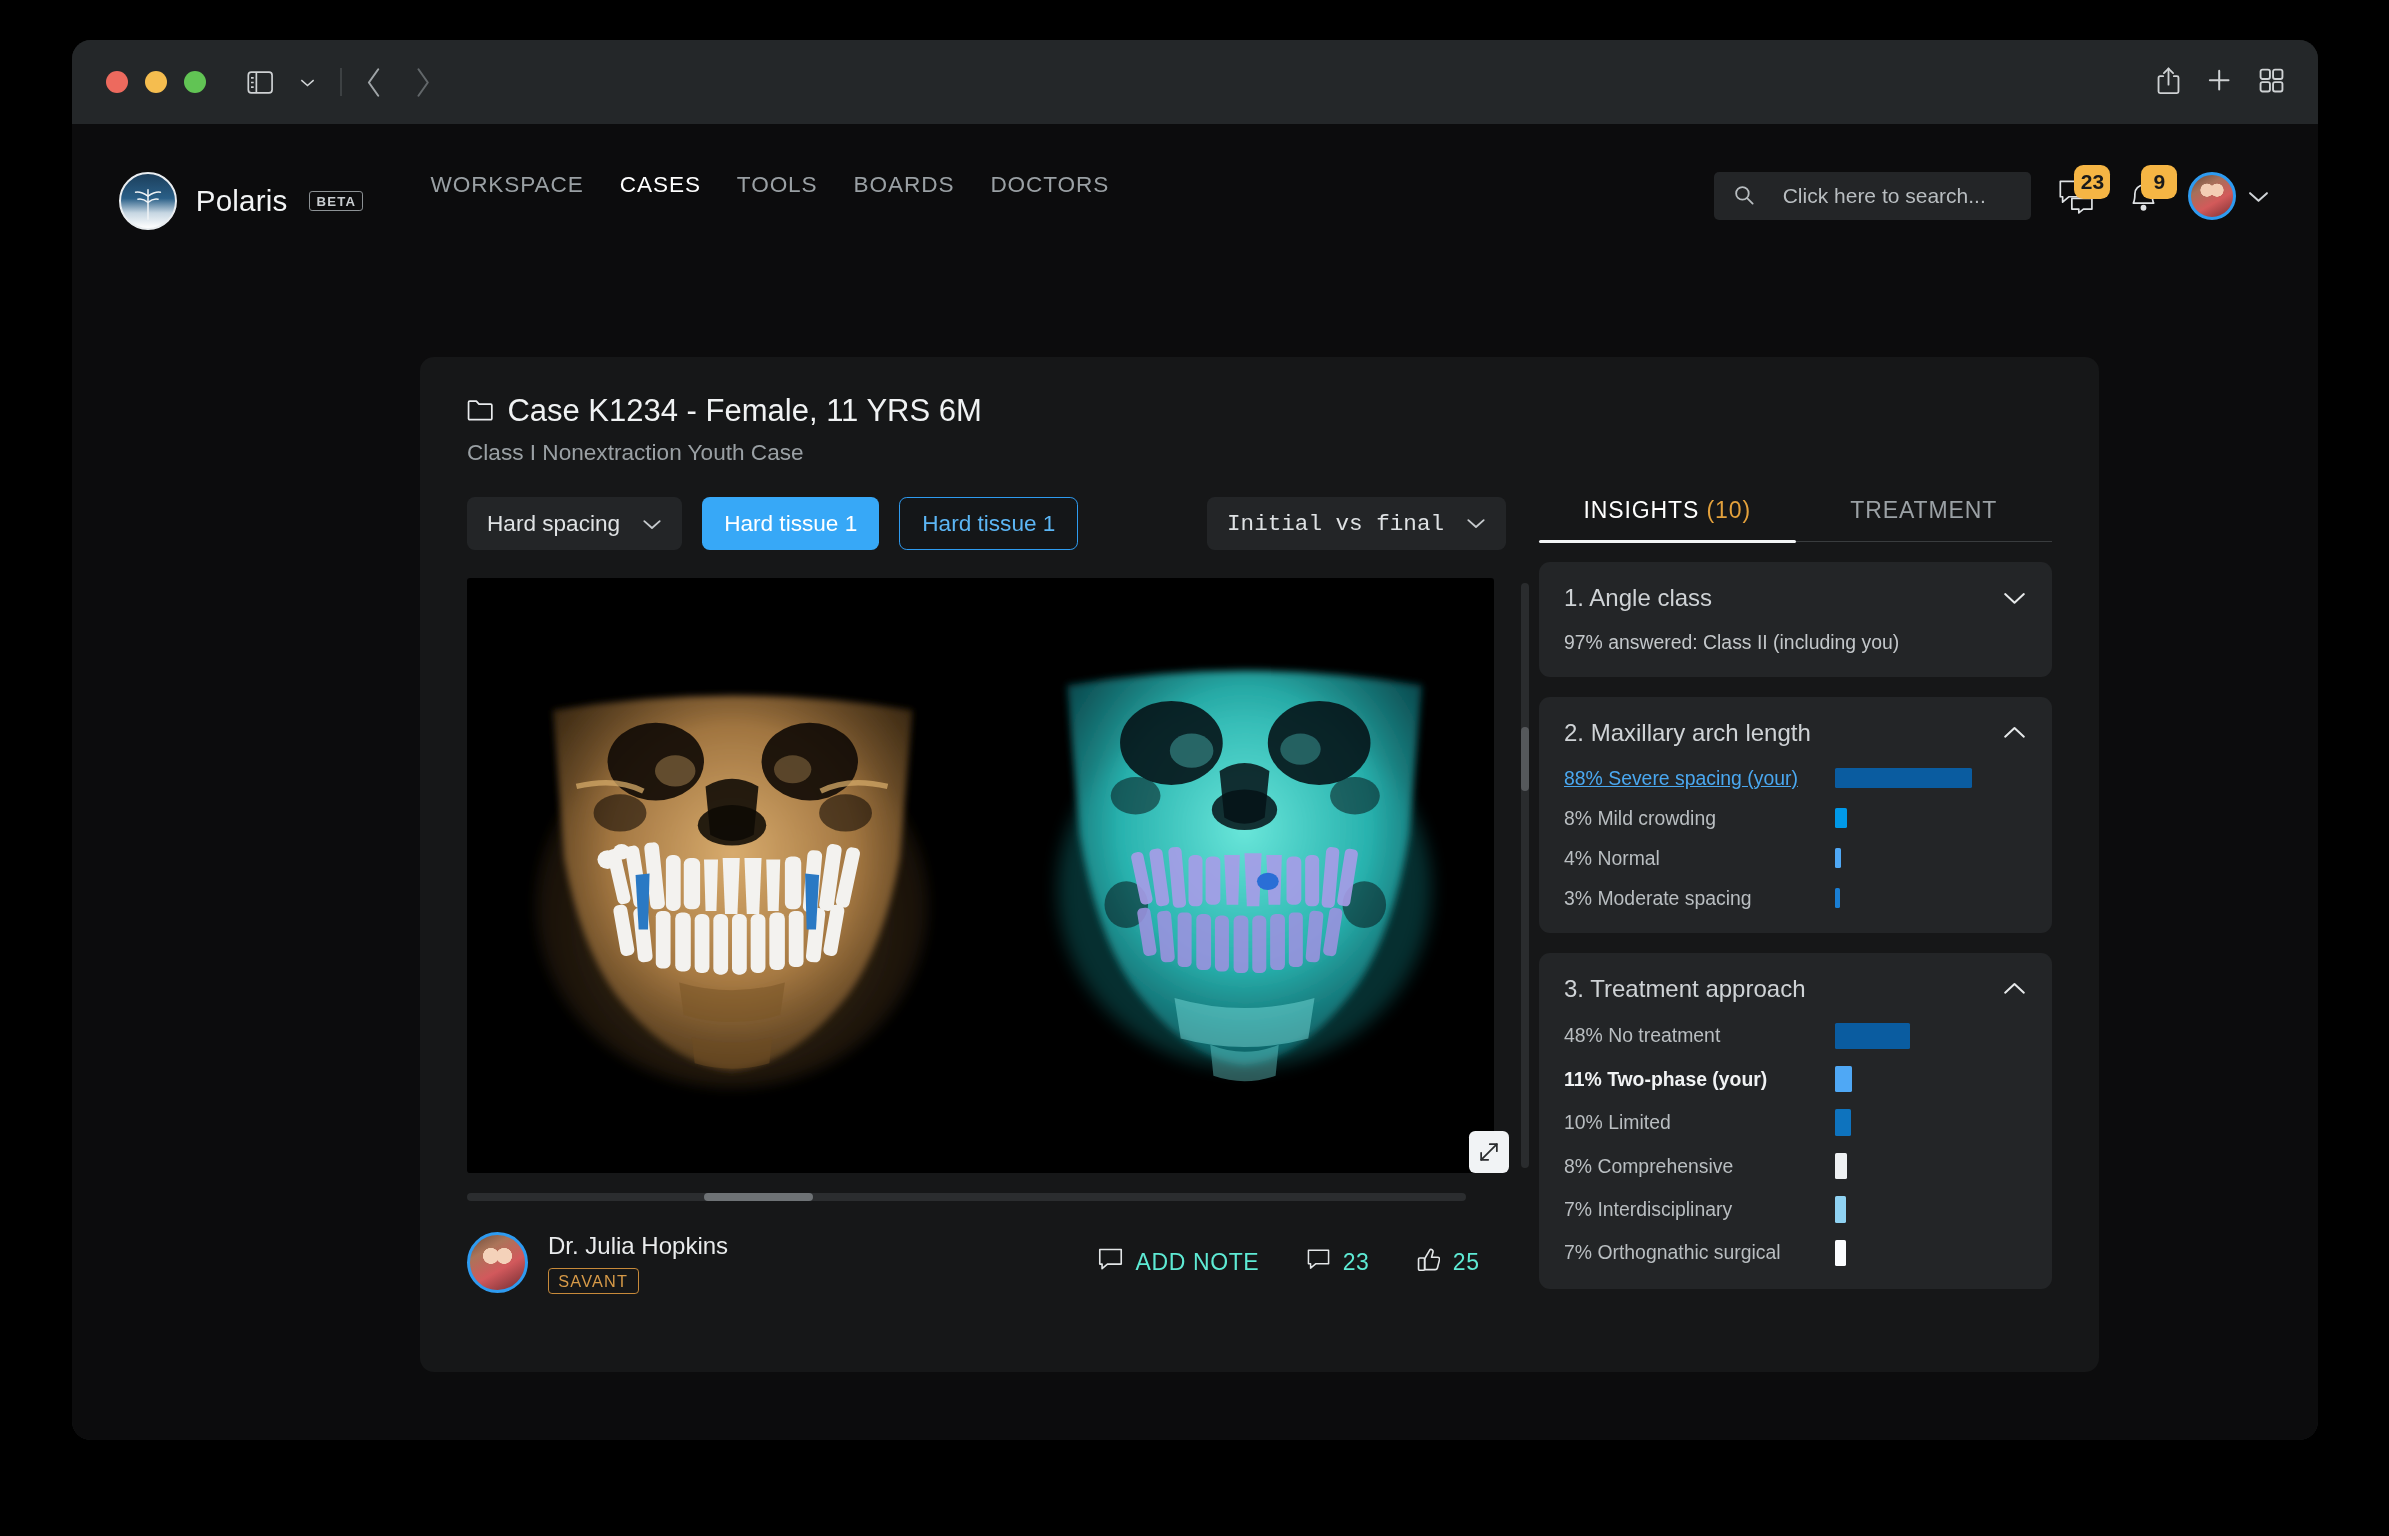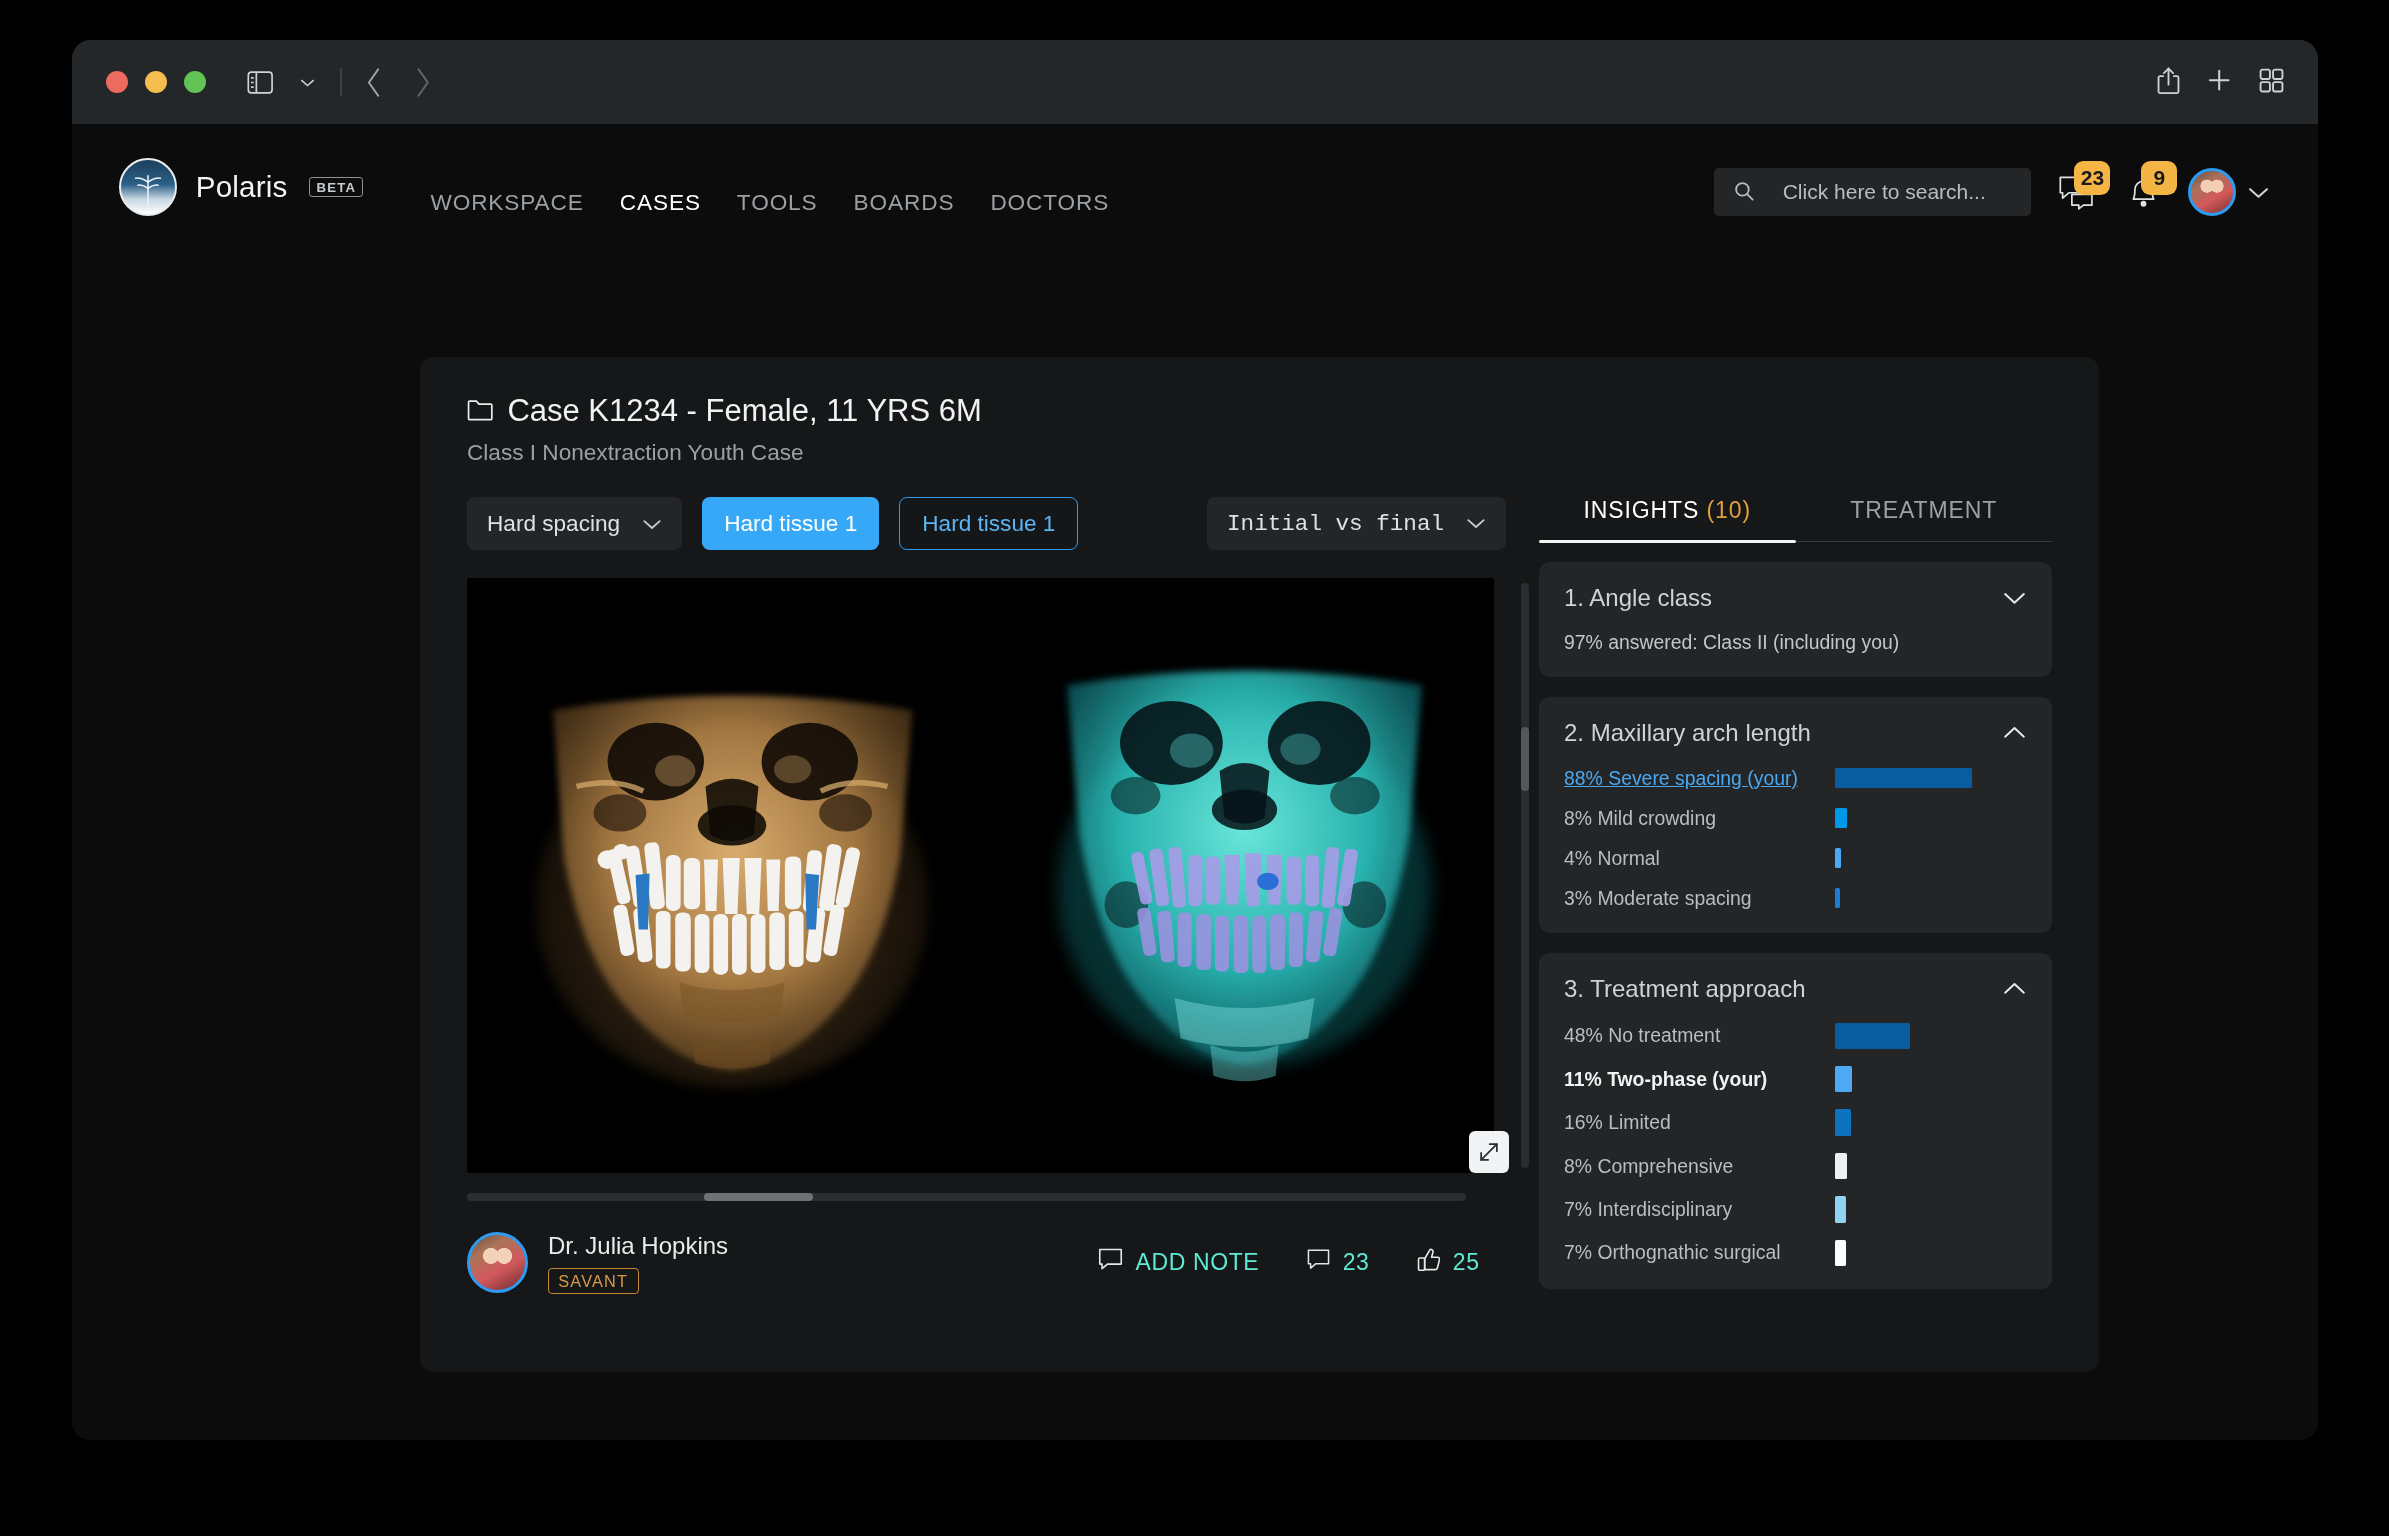--- a/index.html
+++ b/index.html
@@ -72,22 +72,23 @@
   
   .app {
     position: relative;
     height: calc(100% - 84px);
     background: #0c0c0d;
     overflow: hidden;
   }
 
   .appbar {
     height: 92px;
-    display: flex; align-items: flex-end;
+    display: flex; align-items: flex-start;
     padding: 0 48px 0 47px;
+    margin-top: 48px;
   }
   .brand { display: flex; align-items: center; gap: 18.7px; }
   .logo {
     width: 58px; height: 58px;
     border-radius: 50%;
     background: linear-gradient(180deg, #1c3f5c 0%, #2a5f87 45%, #c6d6e2 72%, #ffffff 100%);
     border: 2.3px solid #e9edf0;
     position: relative;
     display: flex; align-items: center; justify-content: center;
   }
@@ -723,21 +724,21 @@
                       <div class="bar" style="width: 75px; background: rgb(10, 92, 160);"></div>
                     </div>
                   </div>
                   <div class="row">
                     <span class="row-label strong">11% Two-phase (your)</span>
                     <div class="bar-track">
                       <div class="bar" style="width: 17px; background: rgb(79, 168, 245);"></div>
                     </div>
                   </div>
                   <div class="row">
-                    <span class="row-label">16% Limited</span>
+                    <span class="row-label">10% Limited</span>
                     <div class="bar-track">
                       <div class="bar" style="width: 15.6px; background: rgb(14, 115, 190);"></div>
                     </div>
                   </div>
                   <div class="row">
                     <span class="row-label">8% Comprehensive</span>
                     <div class="bar-track">
                       <div class="bar" style="width: 12.4px; background: rgb(238, 241, 243);"></div>
                     </div>
                   </div>

